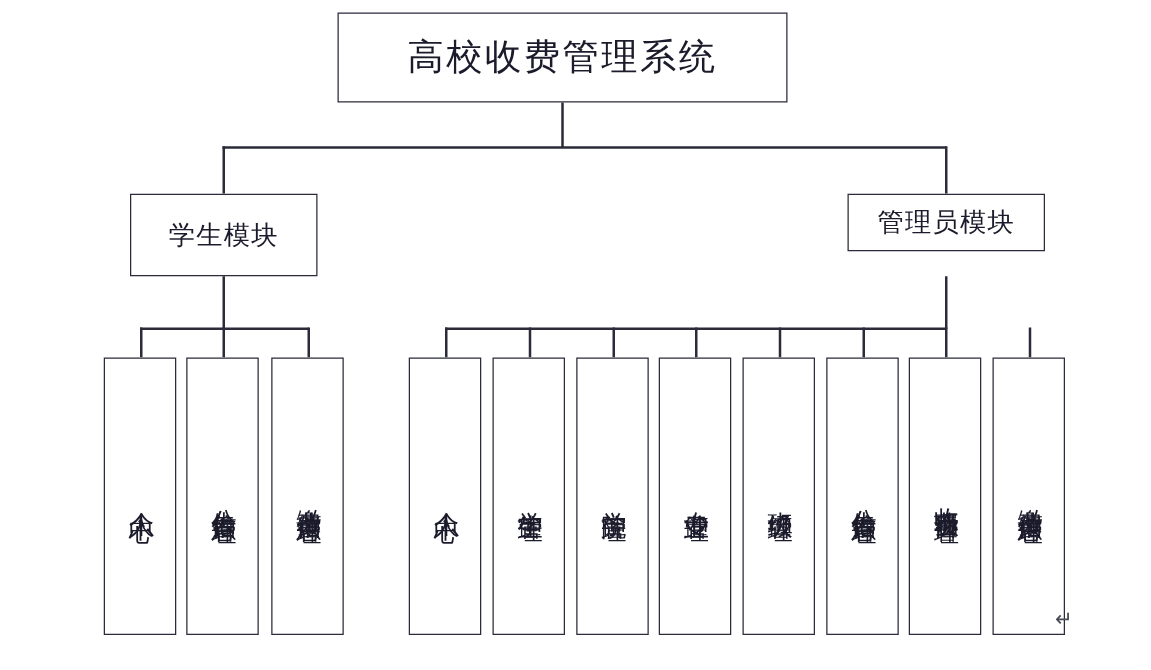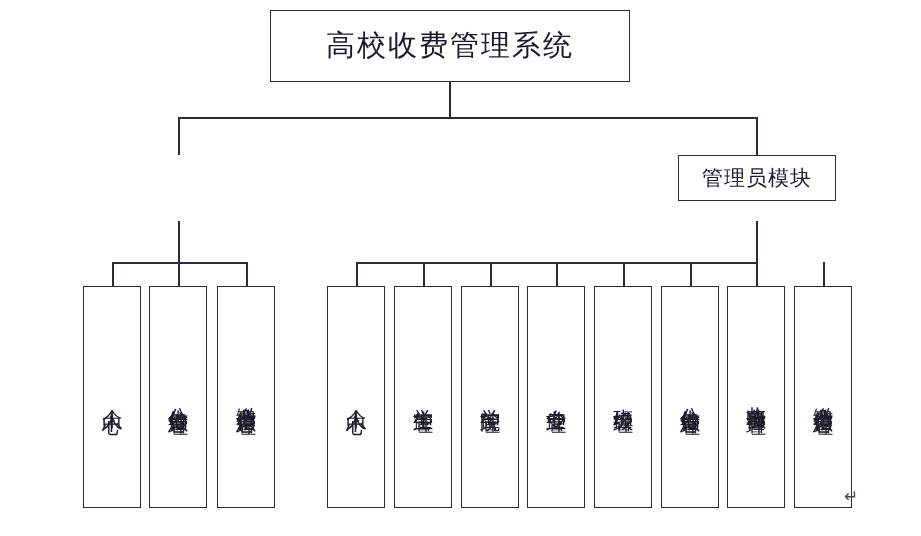--- a/index.html
+++ b/index.html
@@ -66,20 +66,21 @@
   <div class="node node-root" style="left:270px; top:10px; width:360px; height:72px;">高校收费管理系统</div>
 
   <div class="line line-v" style="left:449px; top:82px; height:36px;"></div>
 
   <div class="line line-h" style="left:178px; top:117px; width:579px;"></div>
 
   <div class="line line-v" style="left:178px; top:117px; height:38px;"></div>
 
   <div class="line line-v" style="left:756px; top:117px; height:38px;"></div>
 
+  <div class="node node-mid" style="left:104px; top:155px; width:150px; height:66px;">学生模块</div>
 
   <div class="node node-mid" style="left:678px; top:155px; width:158px; height:46px;">管理员模块</div>
 
   <div class="line line-v" style="left:178px; top:221px; height:42px;"></div>
   <div class="line line-h" style="left:112px; top:262px; width:135px;"></div>
   <div class="line line-v" style="left:112px; top:262px; height:24px;"></div>
   <div class="line line-v" style="left:178px; top:262px; height:24px;"></div>
   <div class="line line-v" style="left:246px; top:262px; height:24px;"></div>
 
   <div class="node node-leaf" style="left:83px; top:286px; width:58px; height:222px;">个人中心</div>

